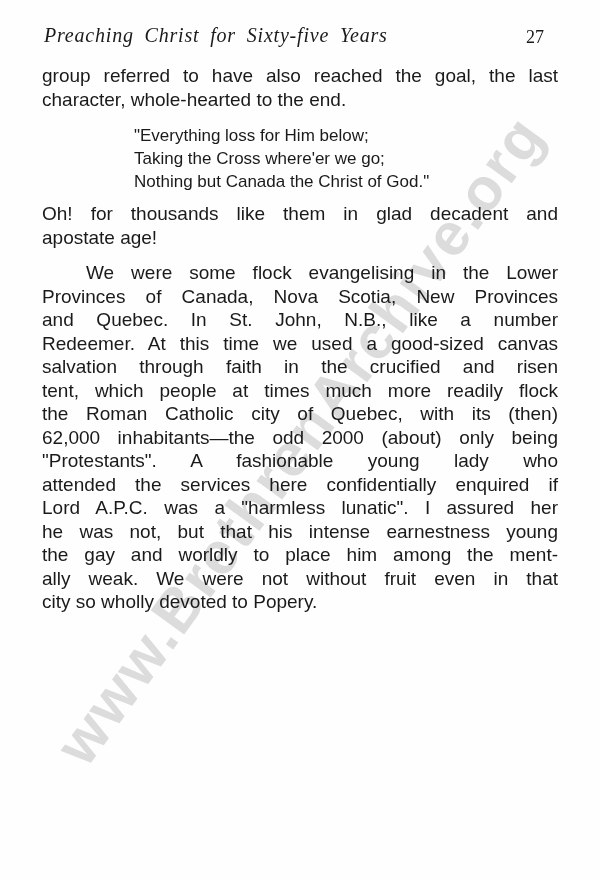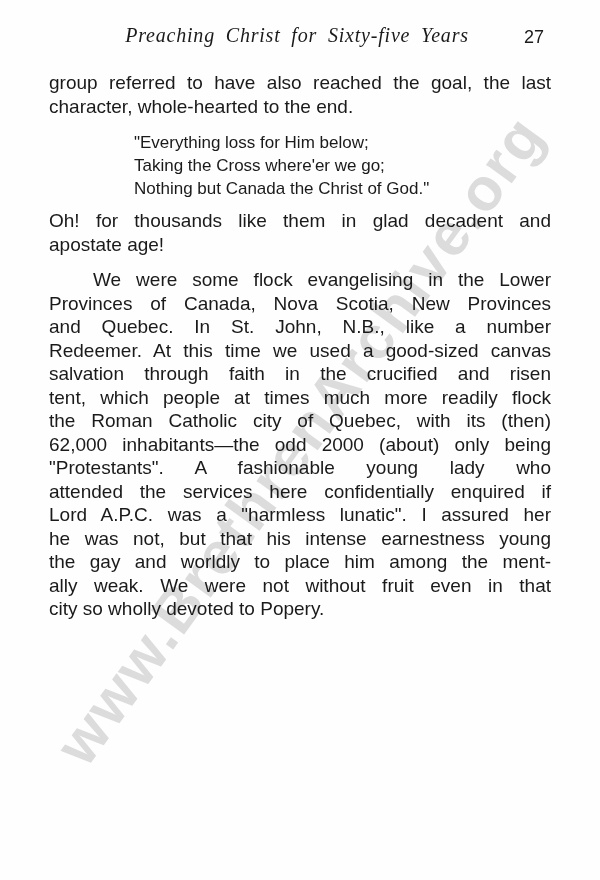--- a/index.html
+++ b/index.html
@@ -28,44 +28,44 @@
     z-index: 0;
     user-select: none;
   }
   .page-header {
     position: absolute;
     top: 24px; left: 44px; right: 50px;
     height: 26px;
     z-index: 1;
   }
   .running-title {
-    text-align: center;
+    text-align: left;
     font-family: "Liberation Serif", serif;
     font-style: italic;
     font-size: 20px;
     letter-spacing: 0.8px;
     word-spacing: 5px;
     color: var(--ink, #1a1a1a);
   }
   .page-number {
     position: absolute;
     right: 6px; top: 3px;
-    font-family: Liberation Sans, sans-serif;
+    font-family: Liberation Serif, serif;
     font-size: 18px;
     font-style: normal;
   }
   .text-block {
     position: absolute;
     top: 64px; left: 42px;
     width: 516px;
     z-index: 1;
     font-size: 19px;
     line-height: 23.5px;
   }
-  .para { margin: 7px; }
+  .para { margin: 0; }
   .line {
     text-align: justify;
     text-align-last: justify;
     text-justify: inter-word;
   }
   .line.last { text-align-last: left; }
   .line.first-indent { padding-left: 44px; }
   .bold { font-weight: normal; }
 
   .para[data-name="p1"] { margin-bottom: 13px; }

